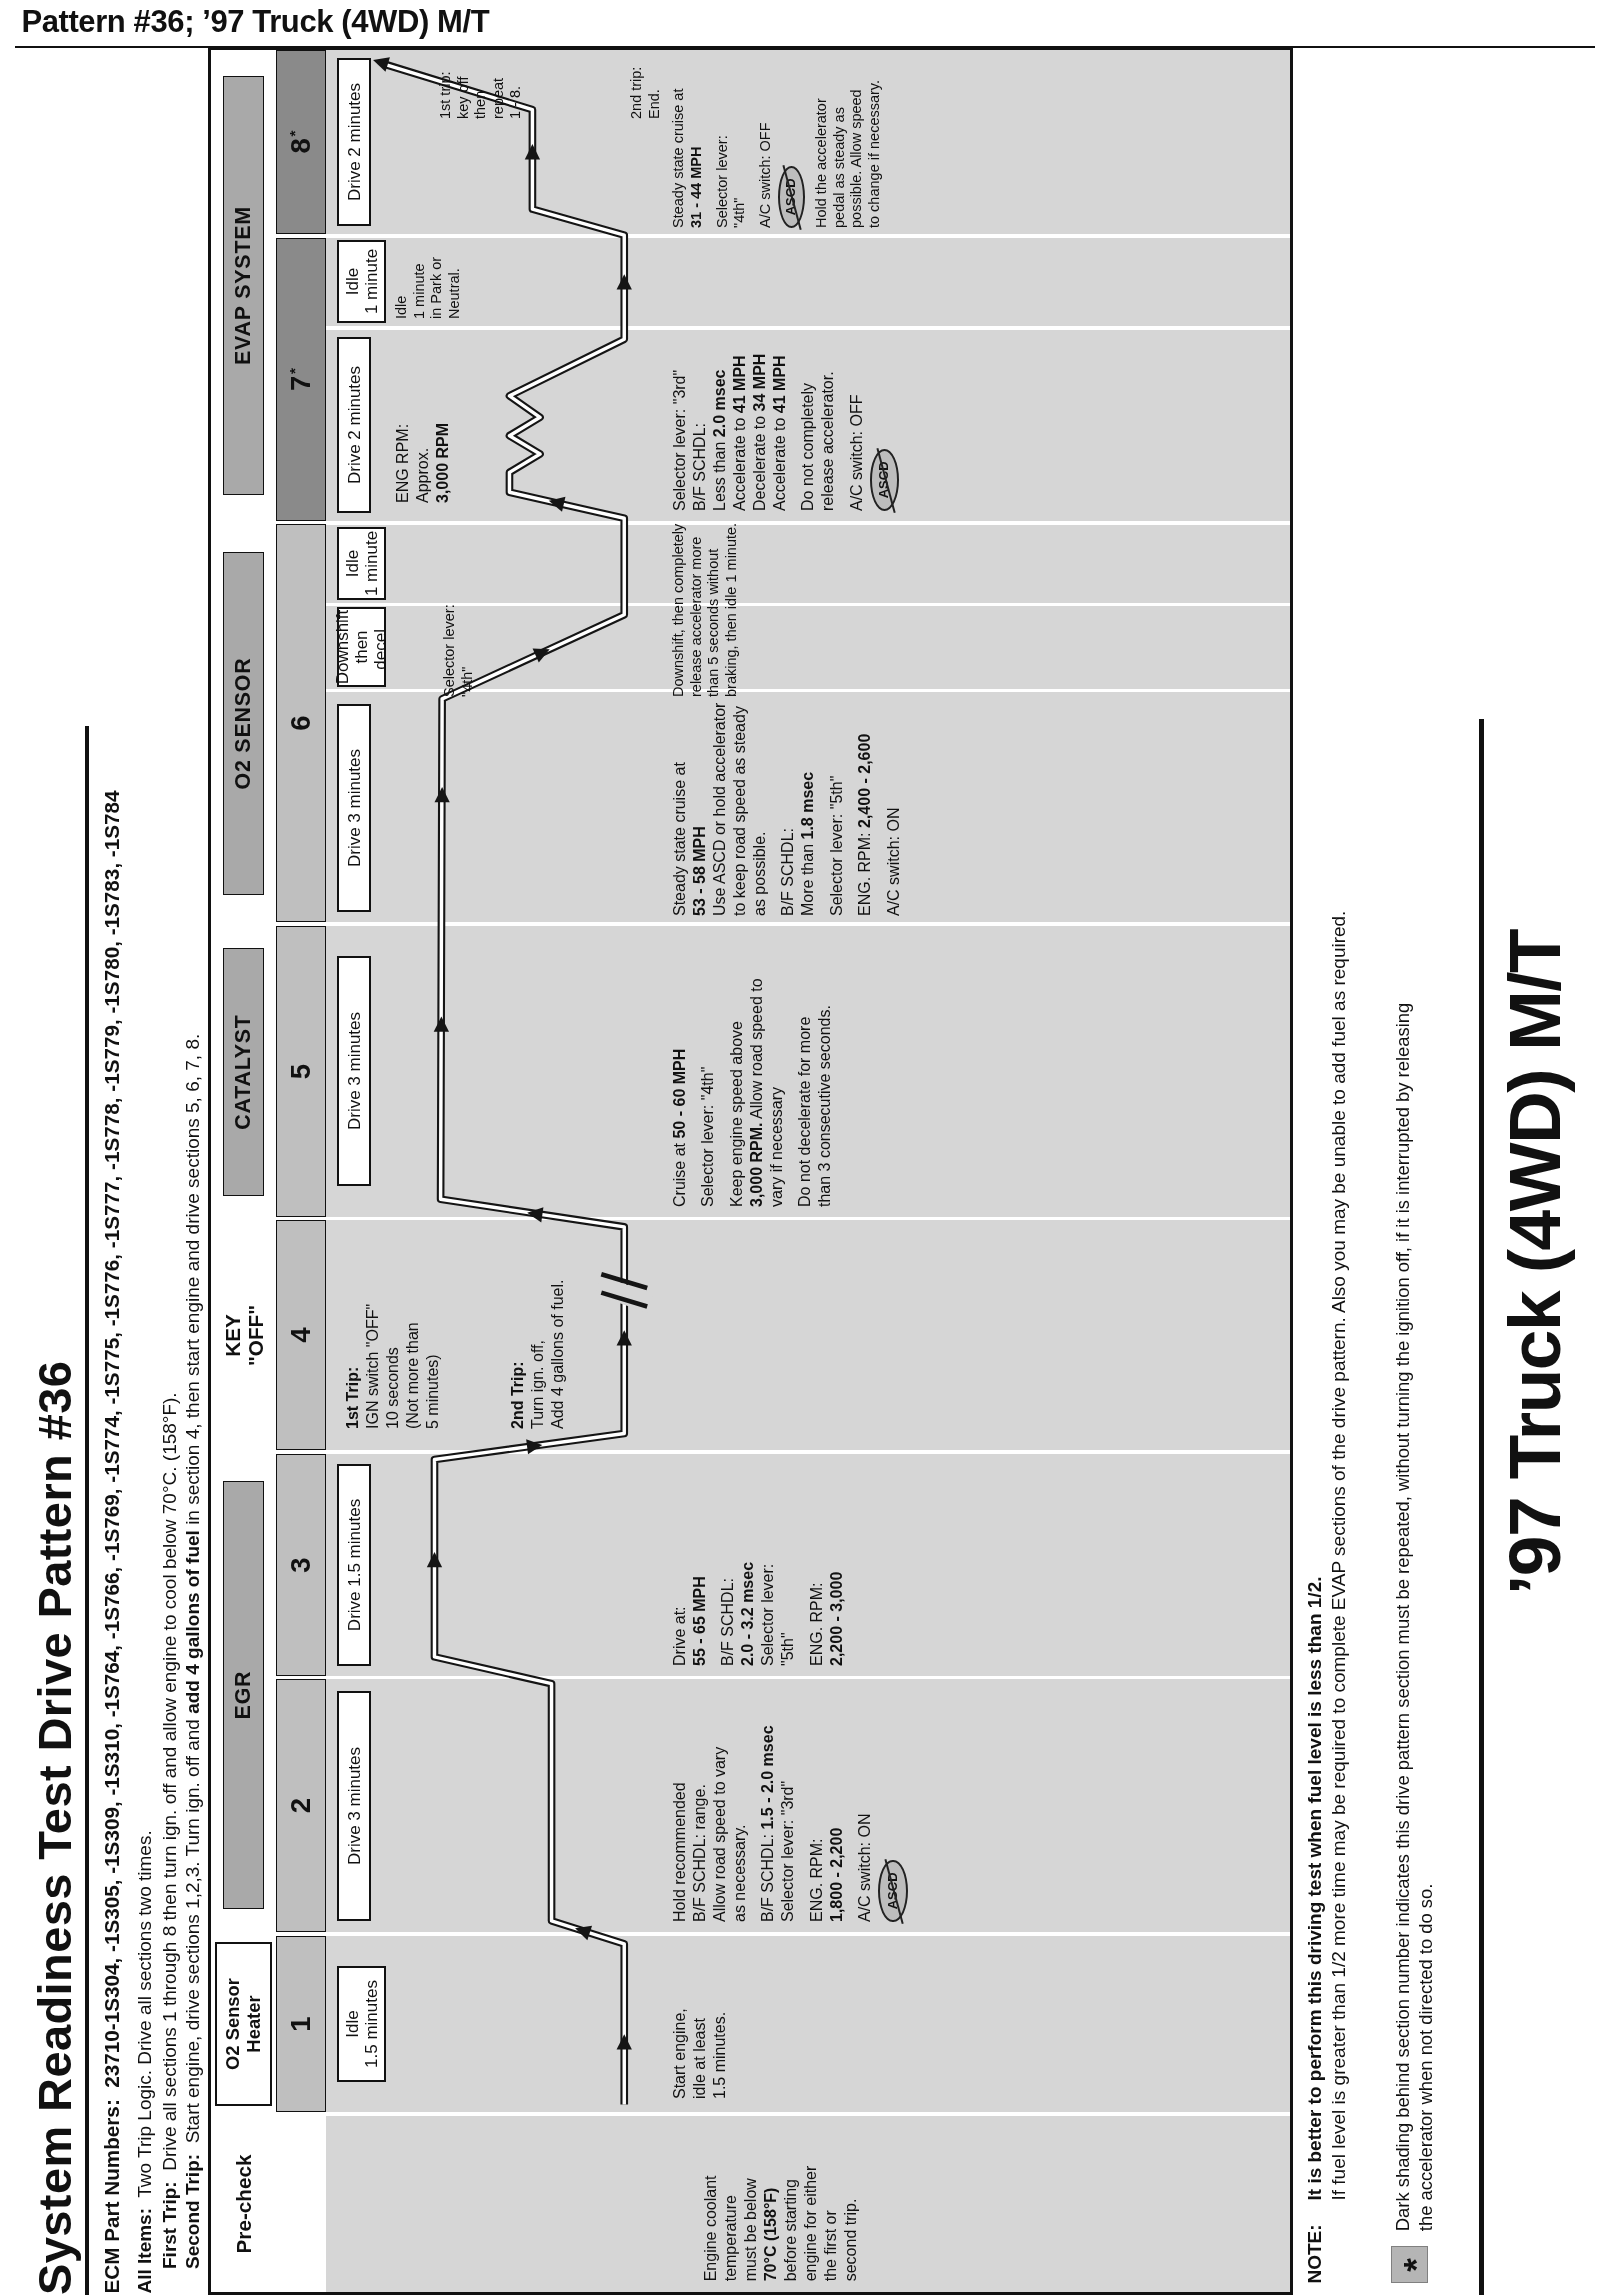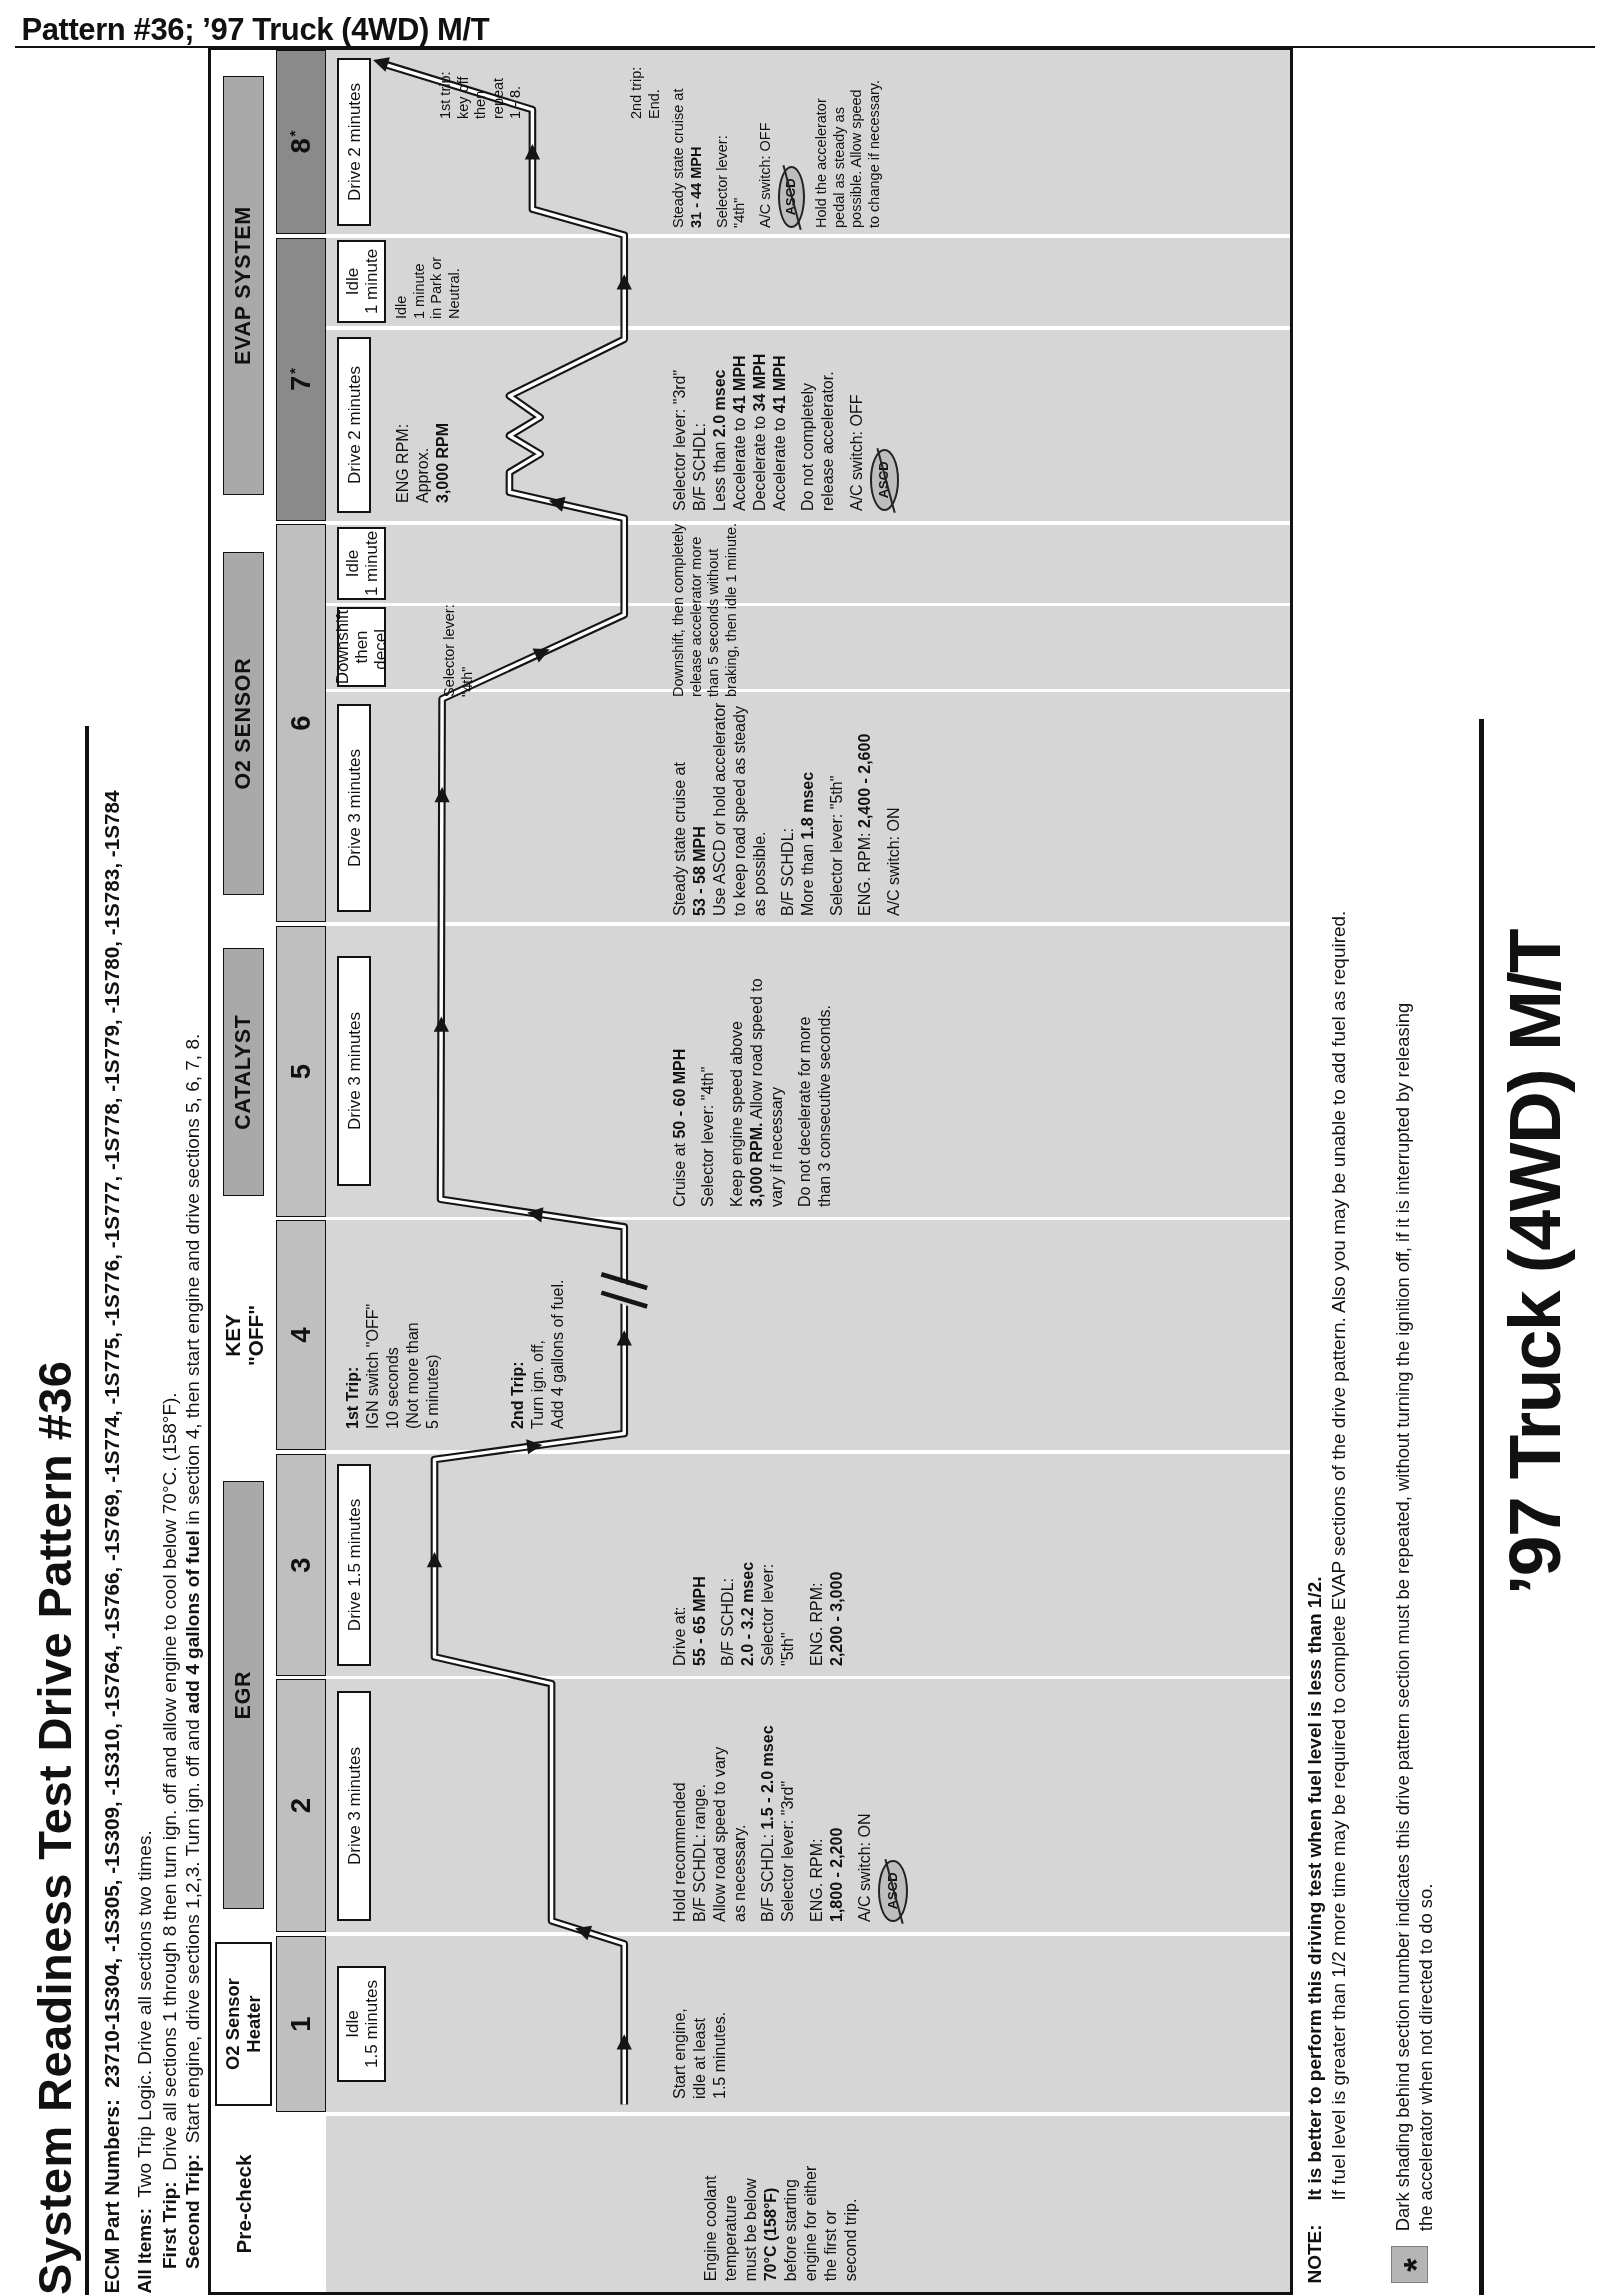--- a/index.html
+++ b/index.html
@@ -3,21 +3,21 @@
 <meta charset="utf-8">
 <style>
   html,body{margin:0;padding:0;}
   body{
     width:1611px;height:2295px;position:relative;background:#ffffff;
     font-family:"Liberation Sans","DejaVu Sans",sans-serif;color:#111;
     overflow:hidden;
   }
   b{font-weight:bold;}
   
-  .pg-header{position:absolute;left:21.4px;top:12px;font-size:31px;font-weight:bold;letter-spacing:-0.4px;}
+  .pg-header{position:absolute;left:21.4px;top:4px;font-size:31px;font-weight:bold;letter-spacing:-0.4px;}
   .pg-header-rule{position:absolute;left:15.3px;top:46px;width:1580px;height:2.3px;background:#111;}
   
   .land{
     position:absolute;left:27px;top:2295px;width:2246px;height:1553px;
     transform:rotate(-90deg);transform-origin:top left;
   }
   .land > div{position:absolute;}
   .doc-title{left:0;top:0;font-size:47px;font-weight:bold;letter-spacing:0.4px;white-space:nowrap;}
   .title-rule{left:0;top:58px;width:1569px;height:3.8px;background:#111;}
   .ecm-line{left:1.5px;top:73px;font-size:20.7px;font-weight:bold;white-space:nowrap;}

